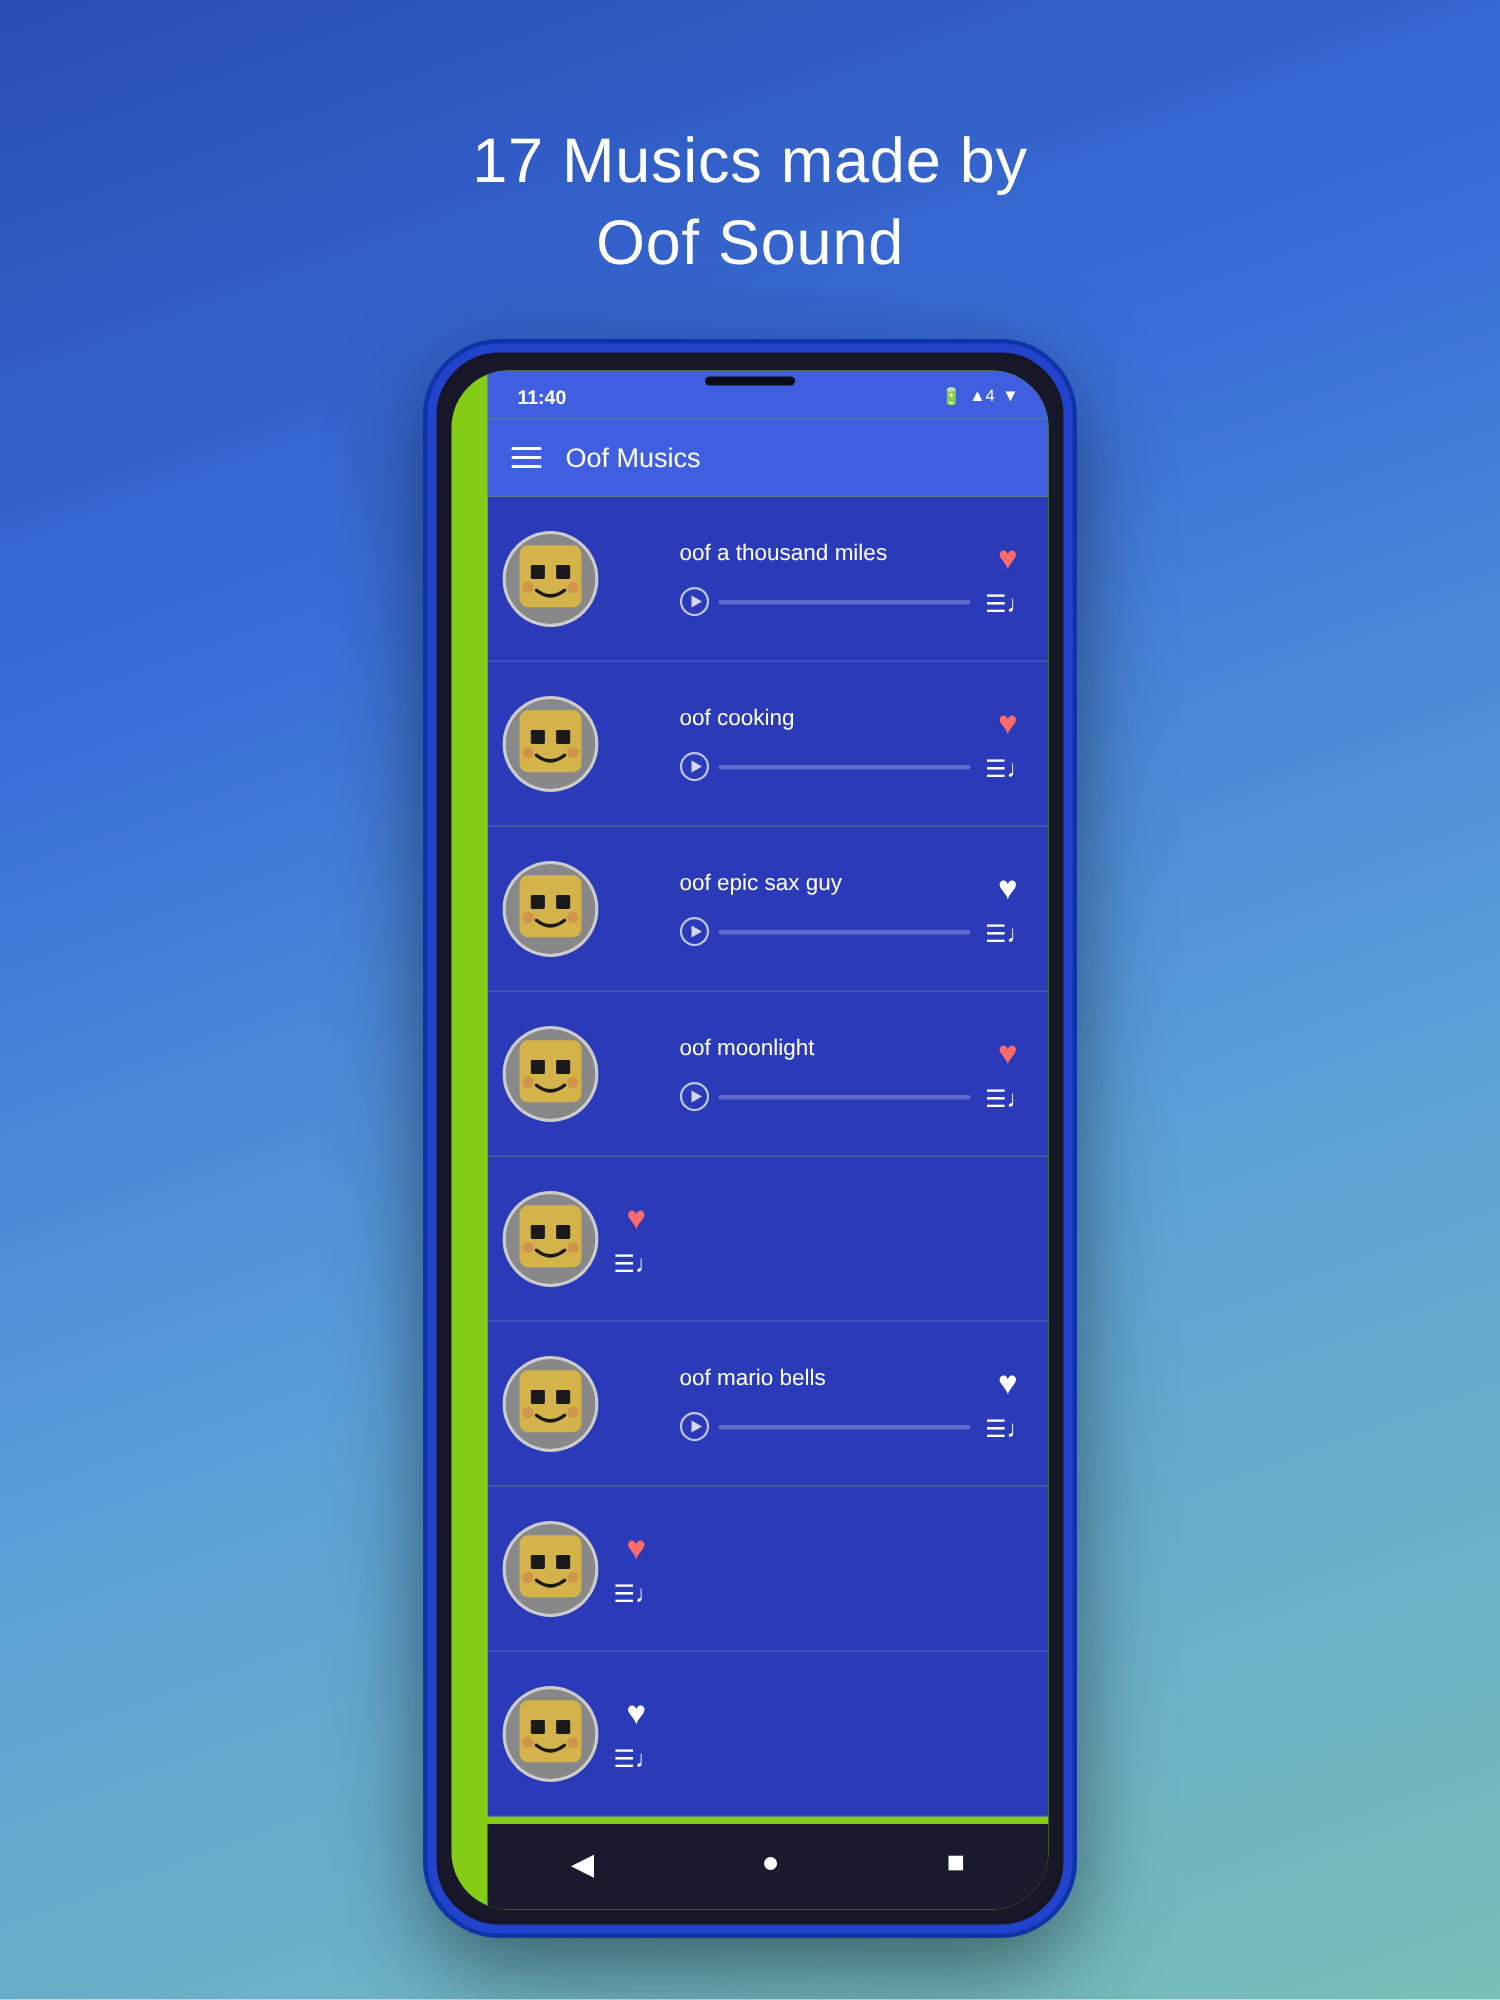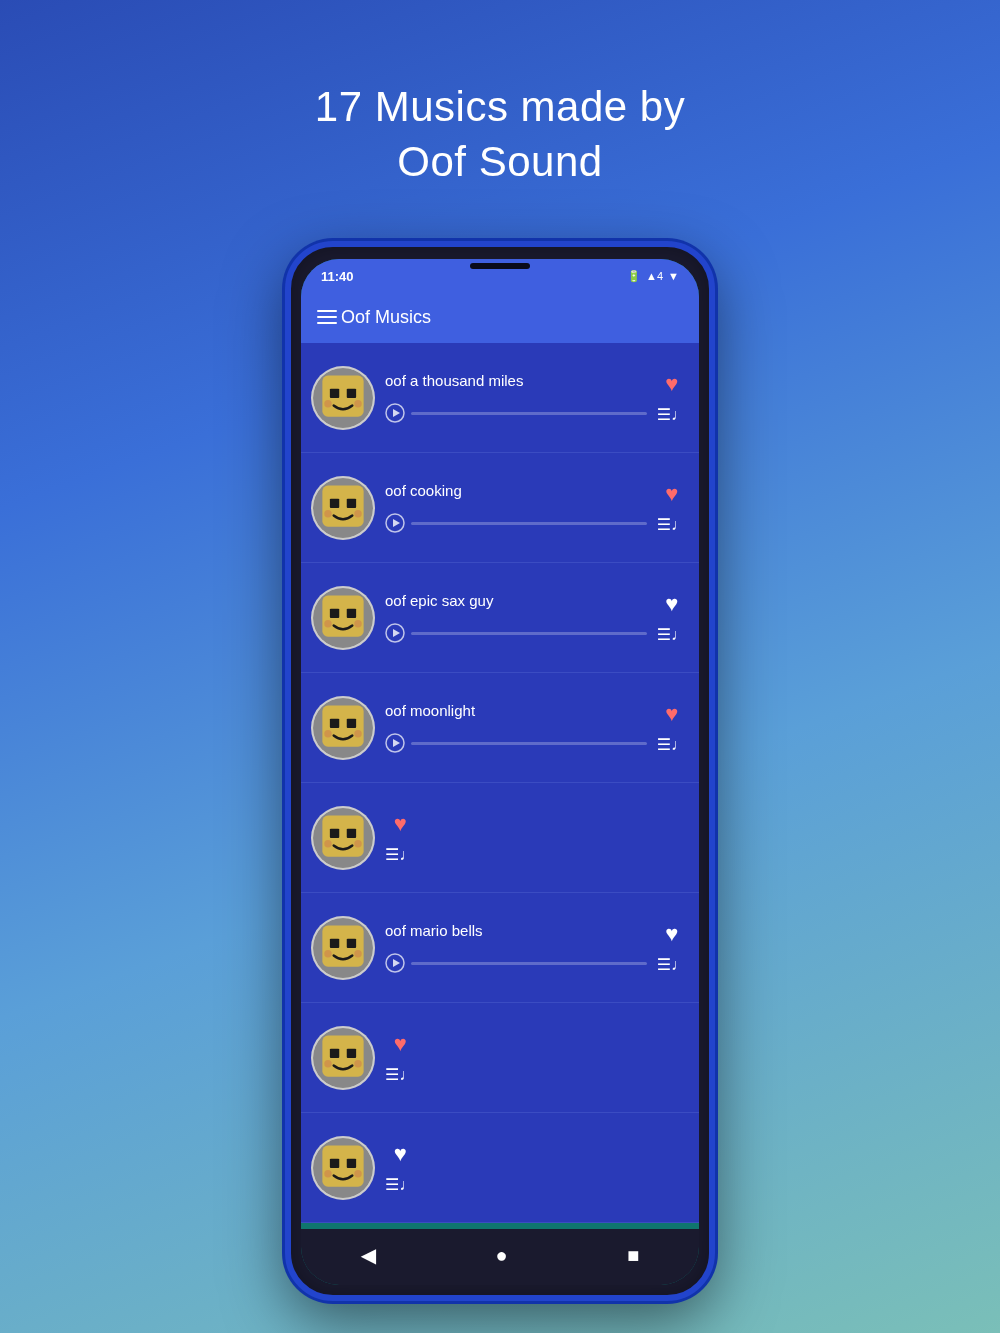--- a/index.html
+++ b/index.html
@@ -13,21 +13,21 @@
       align-items: center;
       justify-content: flex-start;
       font-family: 'Segoe UI', Arial, sans-serif;
       overflow: hidden;
     }
 
     .header-text {
       color: white;
       text-align: center;
       margin-top: 80px;
-      margin-bottom: 52px;
+      margin-bottom: 40px;
       font-size: 42px;
       font-weight: 400;
       line-height: 1.3;
       letter-spacing: 0.5px;
     }
 
     
     .phone {
       width: 430px;
       height: 1060px;
@@ -41,25 +41,26 @@
       flex-direction: column;
     }
 
     
     .phone-screen {
       position: absolute;
       top: 12px;
       left: 10px;
       right: 10px;
       bottom: 10px;
-      background: #0f766e;
+      background: #84cc16;
       border-radius: 38px;
       overflow: hidden;
       display: flex;
       flex-direction: column;
+      padding-left: 24px;
     }
 
     
     .status-bar {
       background: #3f5fe0;
       display: flex;
       align-items: center;
       justify-content: space-between;
       padding: 8px 20px 6px 20px;
       min-height: 32px;
@@ -95,21 +96,21 @@
       border-radius: 3px;
       z-index: 10;
     }
 
     
     .app-bar {
       background: #3f5fe0;
       display: flex;
       align-items: center;
       padding: 12px 16px;
-      gap: 4px;
+      gap: 16px;
       min-height: 52px;
       flex-shrink: 0;
     }
 
     .hamburger-icon {
       display: flex;
       flex-direction: column;
       gap: 4px;
       cursor: pointer;
     }
@@ -163,20 +164,21 @@
       width: 100%;
       height: 100%;
     }
 
     .song-info {
       flex: 1;
       display: flex;
       flex-direction: column;
       gap: 14px;
       min-width: 0;
+      margin-left: 44px;
     }
 
     .song-title {
       color: white;
       font-size: 15px;
       font-weight: 500;
       white-space: nowrap;
       overflow: hidden;
       text-overflow: ellipsis;
     }

